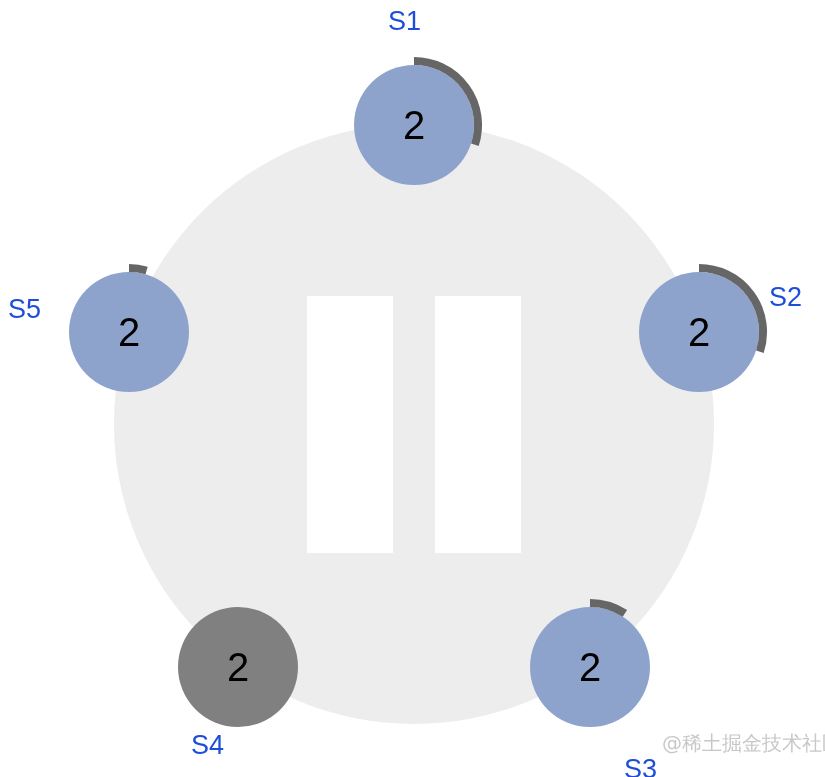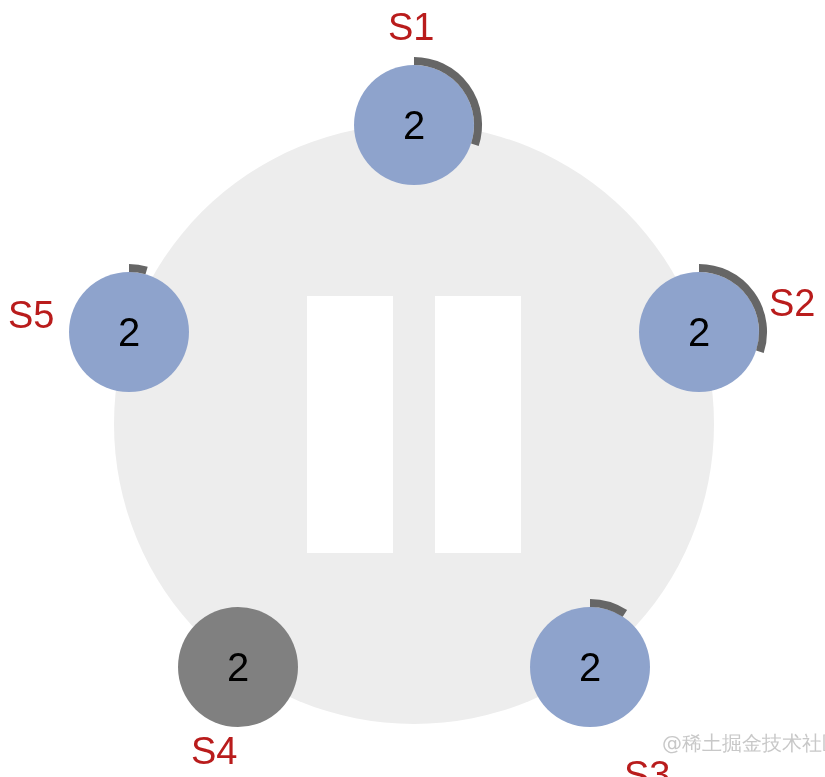--- a/index.html
+++ b/index.html
@@ -4,21 +4,21 @@
   <style>
     html, body { margin: 0; padding: 0; background: #ffffff; }
     body { width: 825px; height: 777px; position: relative; overflow: hidden;
            font-family: "Liberation Sans", sans-serif; }
     .ring { position: absolute; left: 114px; top: 124px; width: 600px; height: 600px;
             border-radius: 50%; background: #ededed; }
     .pause-bar { position: absolute; background: #ffffff; top: 296px; width: 86px; height: 257px; }
     .node { position: absolute; width: 120px; height: 120px; border-radius: 50%;
             display: flex; align-items: center; justify-content: center;
             font-size: 40px; color: #000; }
-    .label { position: absolute; font-size: 38px; color: #b91c1c; line-height: 1; }
+    .label { position: absolute; font-size: 27px; color: #1d4ed8; line-height: 1; }
     svg.arcs { position: absolute; left: 0; top: 0; width: 825px; height: 777px; pointer-events: none; }
     .watermark { position: absolute; left: 662px; top: 730px; font-size: 20px; color: #c8c8c8;
                  font-family: "DejaVu Sans", sans-serif; white-space: nowrap; }
   </style>
 </head>
 <body>
 
 <div class="ring"></div>
 
 <div>

